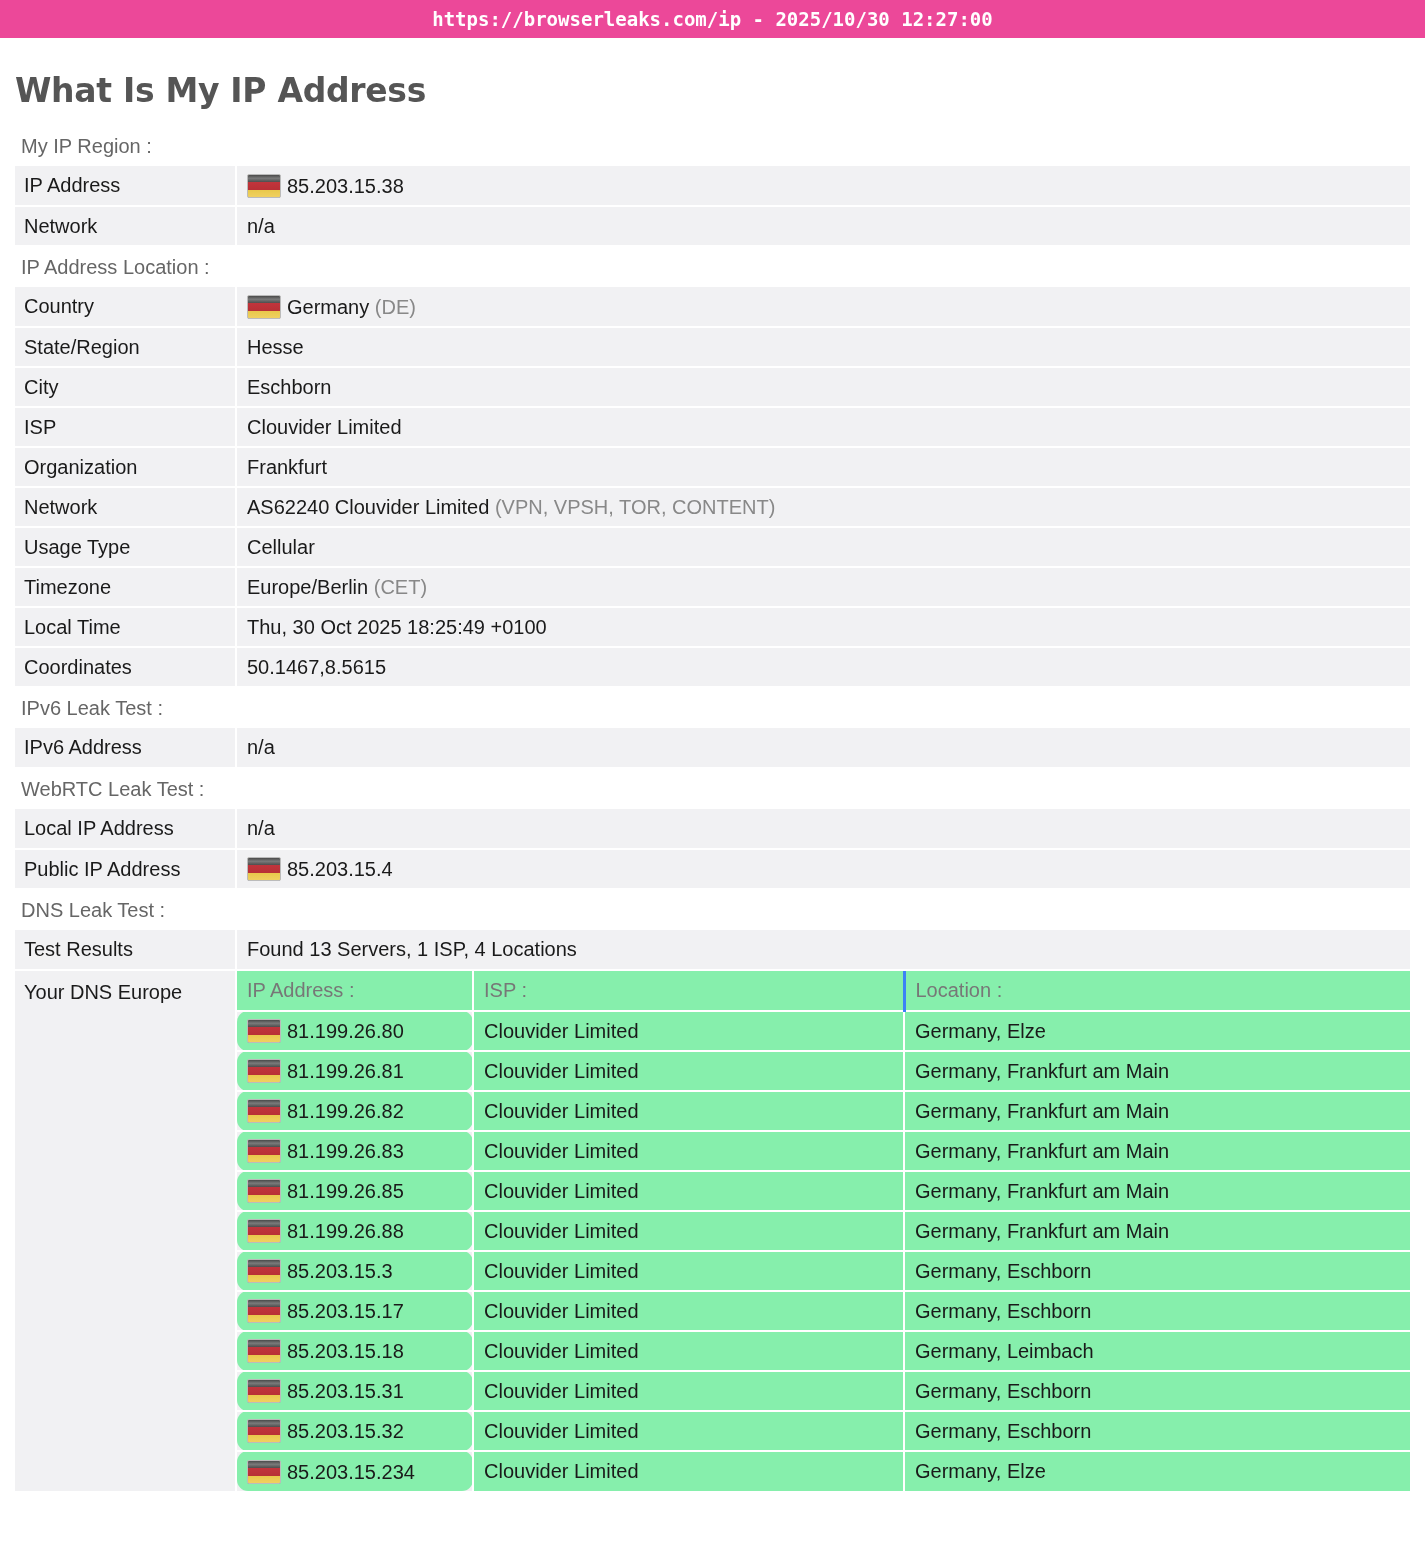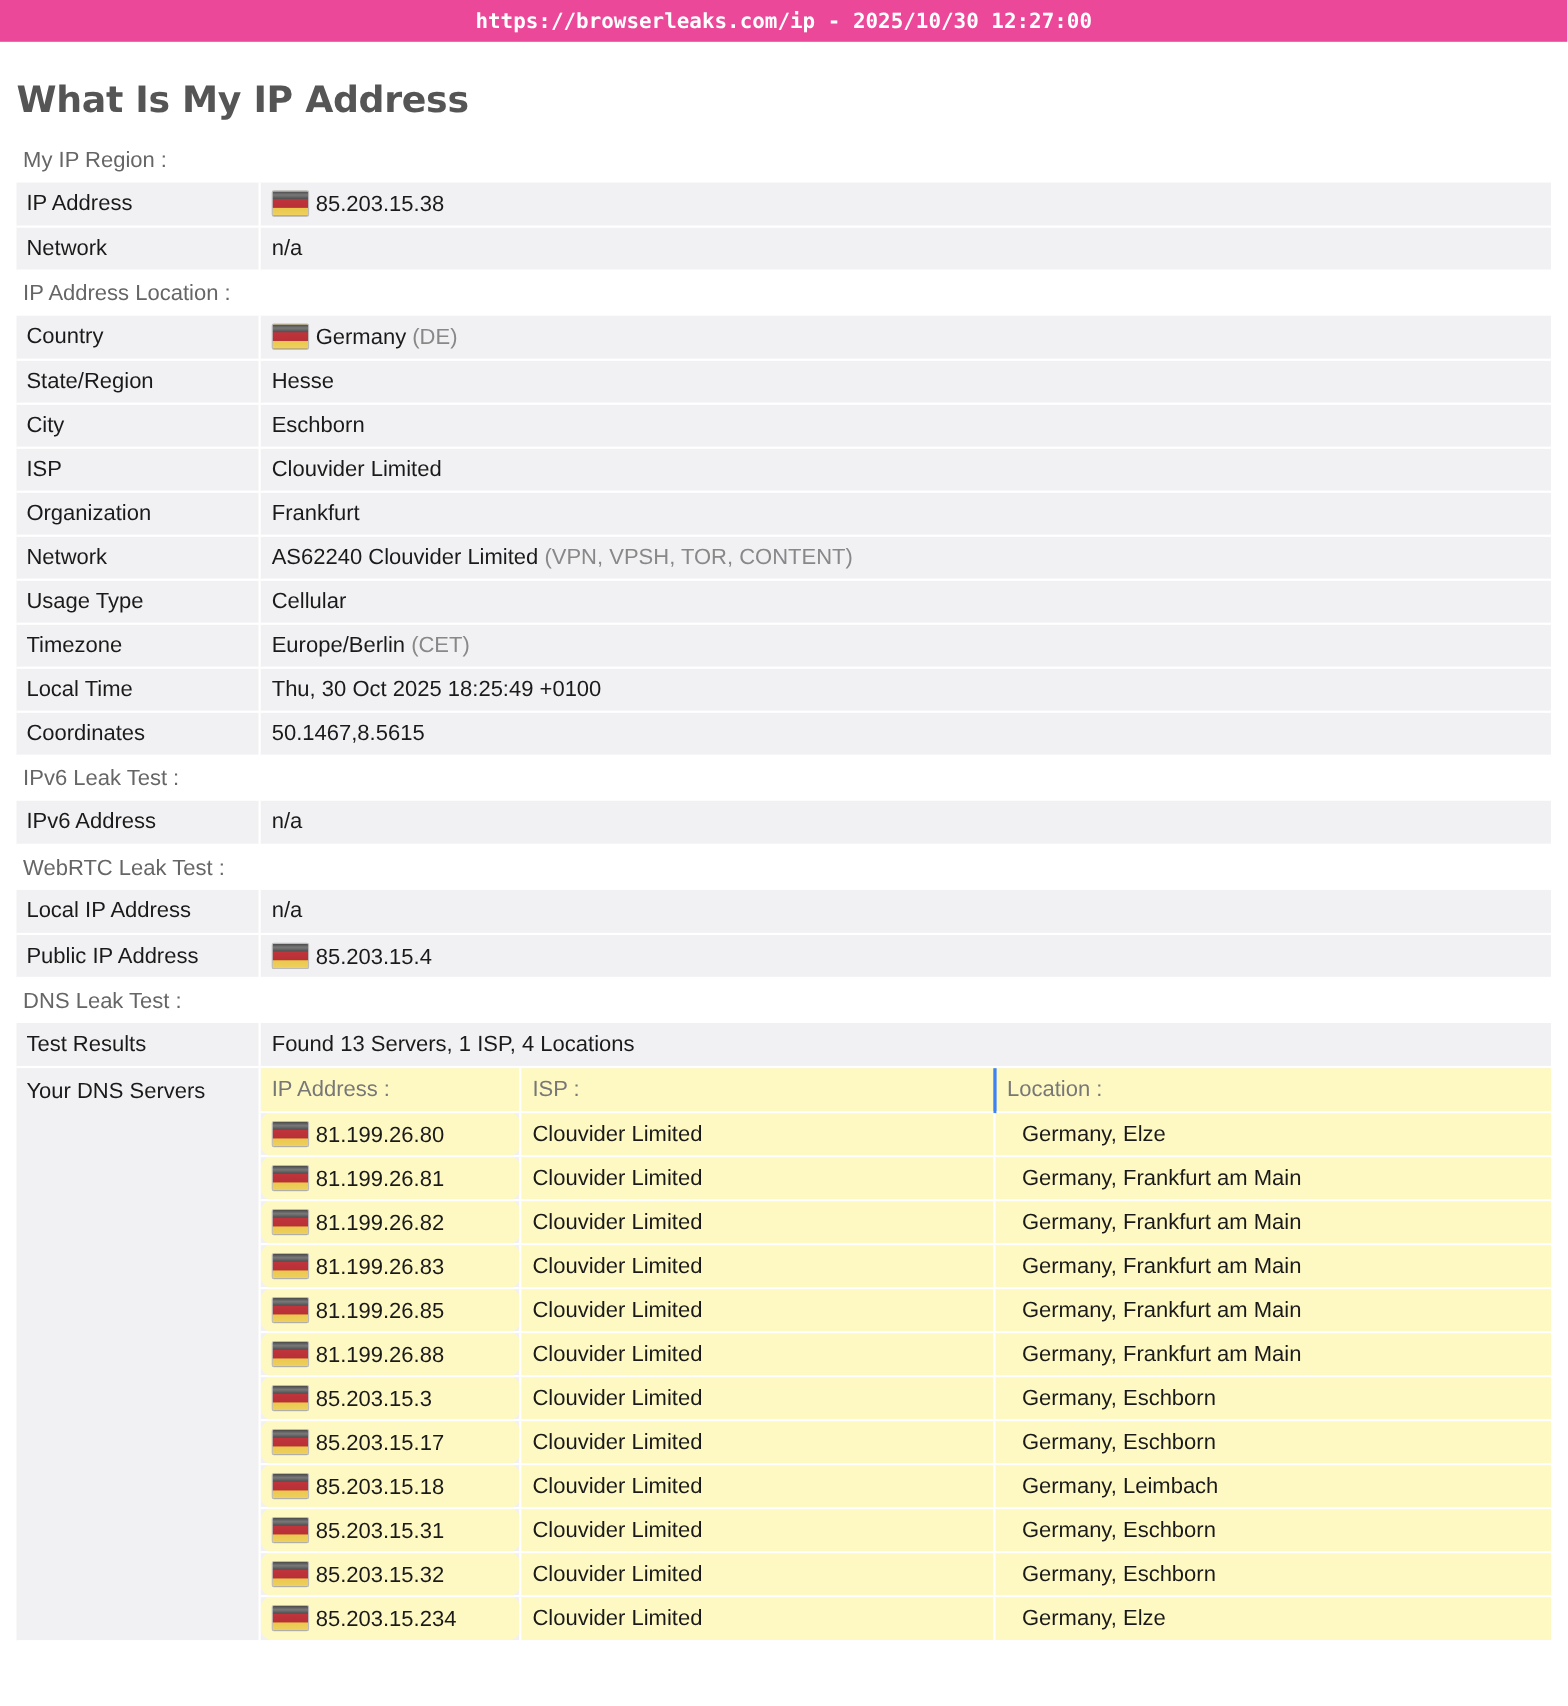--- a/index.html
+++ b/index.html
@@ -28,30 +28,30 @@
   table.kv td.v { padding-left: 10px; }
   .muted { color: #888888; }
   .flag {
     display: inline-block; width: 34px; height: 24px; vertical-align: -5px; margin-right: 6px;
     border-radius: 2px; border: 1px solid #bbbbbb;
     background: linear-gradient(to bottom, #4a4a4a 0%, #7a7a7a 15%, #4a4a4a 33%, #c0343c 34%, #b83036 66%, #e8c84a 67%, #f0d060 100%);
   }
   td.k.dns { vertical-align: top; padding-top: 10px; }
   table.dns { width: 100%; border-collapse: collapse; }
   table.dns td, table.dns th {
-    background: #fef9c3; font-size: 20px; height: 40px; vertical-align: middle; text-align: left; font-weight: normal;
+    background: #86efac; font-size: 20px; height: 40px; vertical-align: middle; text-align: left; font-weight: normal;
     border-bottom: 2px solid #ffffff;
   }
   table.dns th { color: #777777; }
   table.dns th.c1 { width: 221px; padding-left: 10px; border-right: 2px solid #ffffff; }
   table.dns th.c2 { width: 431px; padding-left: 10px; border-right: 3px solid #3b82f6; }
   table.dns th.c3 { padding-left: 10px; }
   table.dns td.c1 { width: 236px; padding-left: 10px; border-right: 2px solid #ffffff; border-radius: 11px; }
   table.dns td.c2 { width: 425px; padding-left: 10px; border-right: 2px solid #ffffff; }
-  table.dns td.c3 { padding-left: 24px; }
+  table.dns td.c3 { padding-left: 10px; }
   table.dns tr:last-child td { border-bottom: none; }
 </style>
 </head>
 <body>
 
 <div class="topbar">
   <span>https://browserleaks.com/ip - 2025/10/30 12:27:00</span>
 </div>
 
 <div class="content">
@@ -142,21 +142,21 @@
     </table>
 
   <div class="section-label">DNS Leak Test :</div>
   <table class="kv">
     <tbody>
         <tr>
       <td class="k">Test Results</td>
       <td class="v">Found 13 Servers, 1 ISP, 4 Locations</td>
     </tr>
     <tr>
-      <td class="k dns">Your DNS Servers</td>
+      <td class="k dns">Your DNS Europe</td>
       <td style="padding:0;">
         <table class="dns">
           <tbody>
                 <tr>
             <th class="c1">IP Address :</th>
             <th class="c2">ISP :</th>
             <th class="c3">Location :</th>
           </tr>
           </tbody>
               <tbody id="dns-body">

